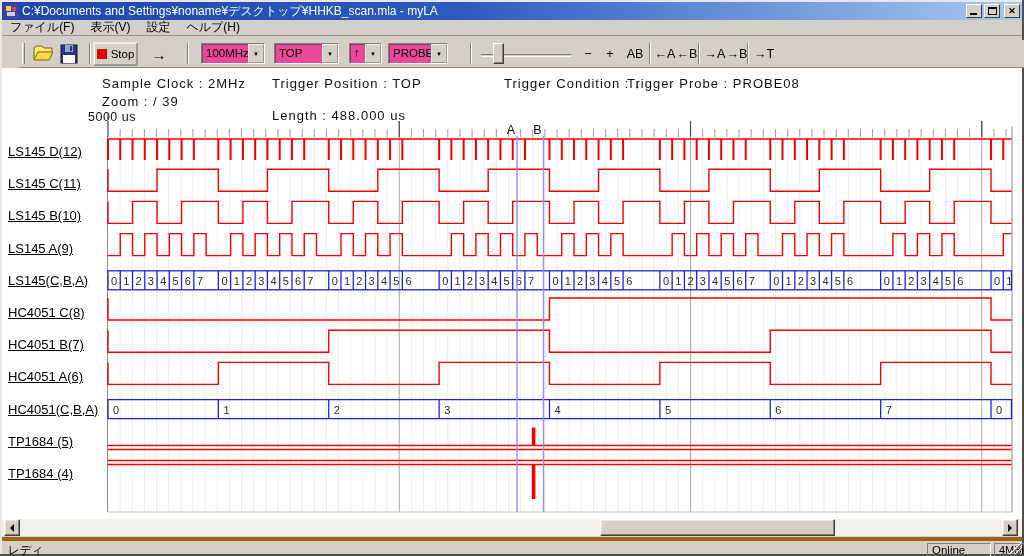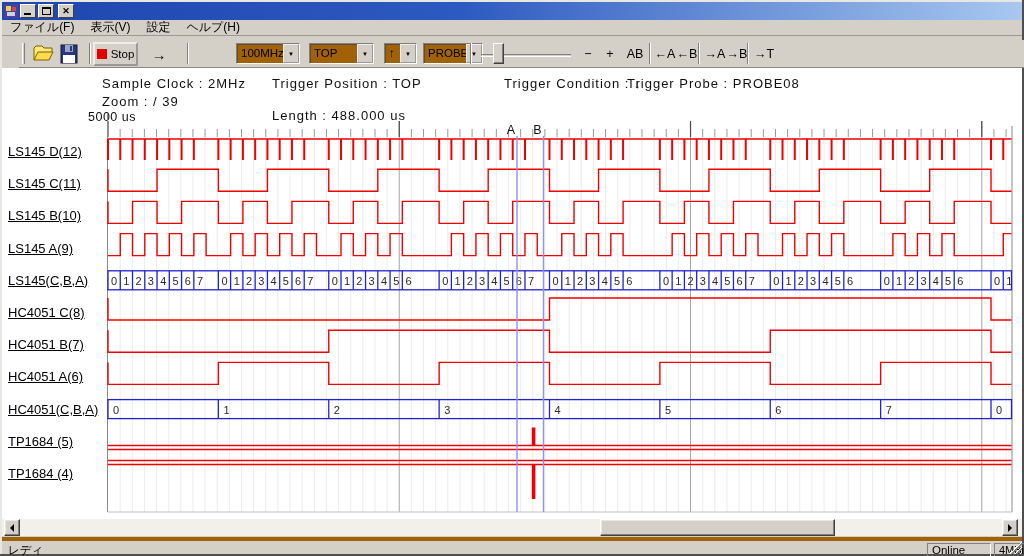--- a/index.html
+++ b/index.html
@@ -29,22 +29,22 @@
     border-bottom:1px solid #8a8782; }
   .toolbar .grip { position:absolute; left:3px; top:3px; width:3px; height:21px;
     border-left:1px solid #fff; border-right:1px solid #808080; }
   .tbtn { position:absolute; top:2px; width:24px; height:24px; display:flex; align-items:center; justify-content:center; }
   .tsep { position:absolute; top:3px; width:2px; height:21px; border-left:1px solid #808080; border-right:1px solid #fff; }
   .stop-btn { position:absolute; left:74px; top:2px; width:45px; height:24px; border:2px outset #efedea;
     display:flex; align-items:center; justify-content:center; font-size:11.5px; color:#000; background:#d4d0c8;}
   .stop-sq { width:10px; height:10px; background:#e00000; margin-right:4px; }
   .arrow-btn { position:absolute; left:126px; top:2px; width:28px; height:24px; font-size:15px; font-weight:bold;
     display:flex; align-items:center; justify-content:center; color:#000;}
-  .combo { position:absolute; top:3px; height:21px; background:#a16207; border:1px solid;
-    border-color:#808080 #fff #fff #808080; box-shadow:inset 1px 1px 0 #404040a0; display:flex;margin-left:35px; }
+  .combo { position:absolute; top:3px; height:21px; background:#ec4899; border:1px solid;
+    border-color:#808080 #fff #fff #808080; box-shadow:inset 1px 1px 0 #404040a0; display:flex; }
   .combo .val { flex:1; font-size:11.5px; line-height:19px; padding-left:4px; color:#000; overflow:hidden; white-space:nowrap;}
   .combo .drop { width:16px; background:#d4d0c8; border:1px outset #efedea; display:flex; align-items:center; justify-content:center; }
   .combo .drop span{ font-size:6px; color:#000; }
   .slider-track { position:absolute; left:462px; top:14px; width:90px; height:3px;
     border-top:1px solid #808080; border-bottom:1px solid #fff; }
   .slider-thumb { position:absolute; left:474px; top:3px; width:11px; height:21px; background:#d4d0c8;
     border:1px solid; border-color:#fff #404040 #404040 #fff; box-shadow:inset -1px -1px 0 #808080;}
   .mini { position:absolute; top:2px; height:24px; line-height:24px; text-align:center; font-size:12.5px; color:#000; }
 
   .client { position:absolute; left:2px; top:68px; width:1020px; height:451px; background:#fff; }
@@ -83,20 +83,21 @@
   <div class="b-bottom"></div>
 
   
   <div class="titlebar">
     <svg width="14" height="14">
       <rect x="0" y="0" width="14" height="14" fill="#4a3e9e"></rect>
       <rect x="2" y="2" width="5" height="5" fill="#e8d44a"></rect>
       <rect x="8" y="3" width="4" height="4" fill="#d04a4a"></rect>
       <rect x="3" y="8" width="8" height="4" fill="#cfcfe8"></rect>
     </svg>
+    <span class="title">C:¥Documents and Settings¥noname¥デスクトップ¥HHKB_scan.mla - myLA</span>
     <span class="tb-btn">
         <span class="glyph-min"></span>
       </span>
     <span class="tb-btn">
         <span class="glyph-max"></span>
       </span>
     <span class="tb-btn" style="margin-left:4px;">✕</span>
   </div>
 
   

